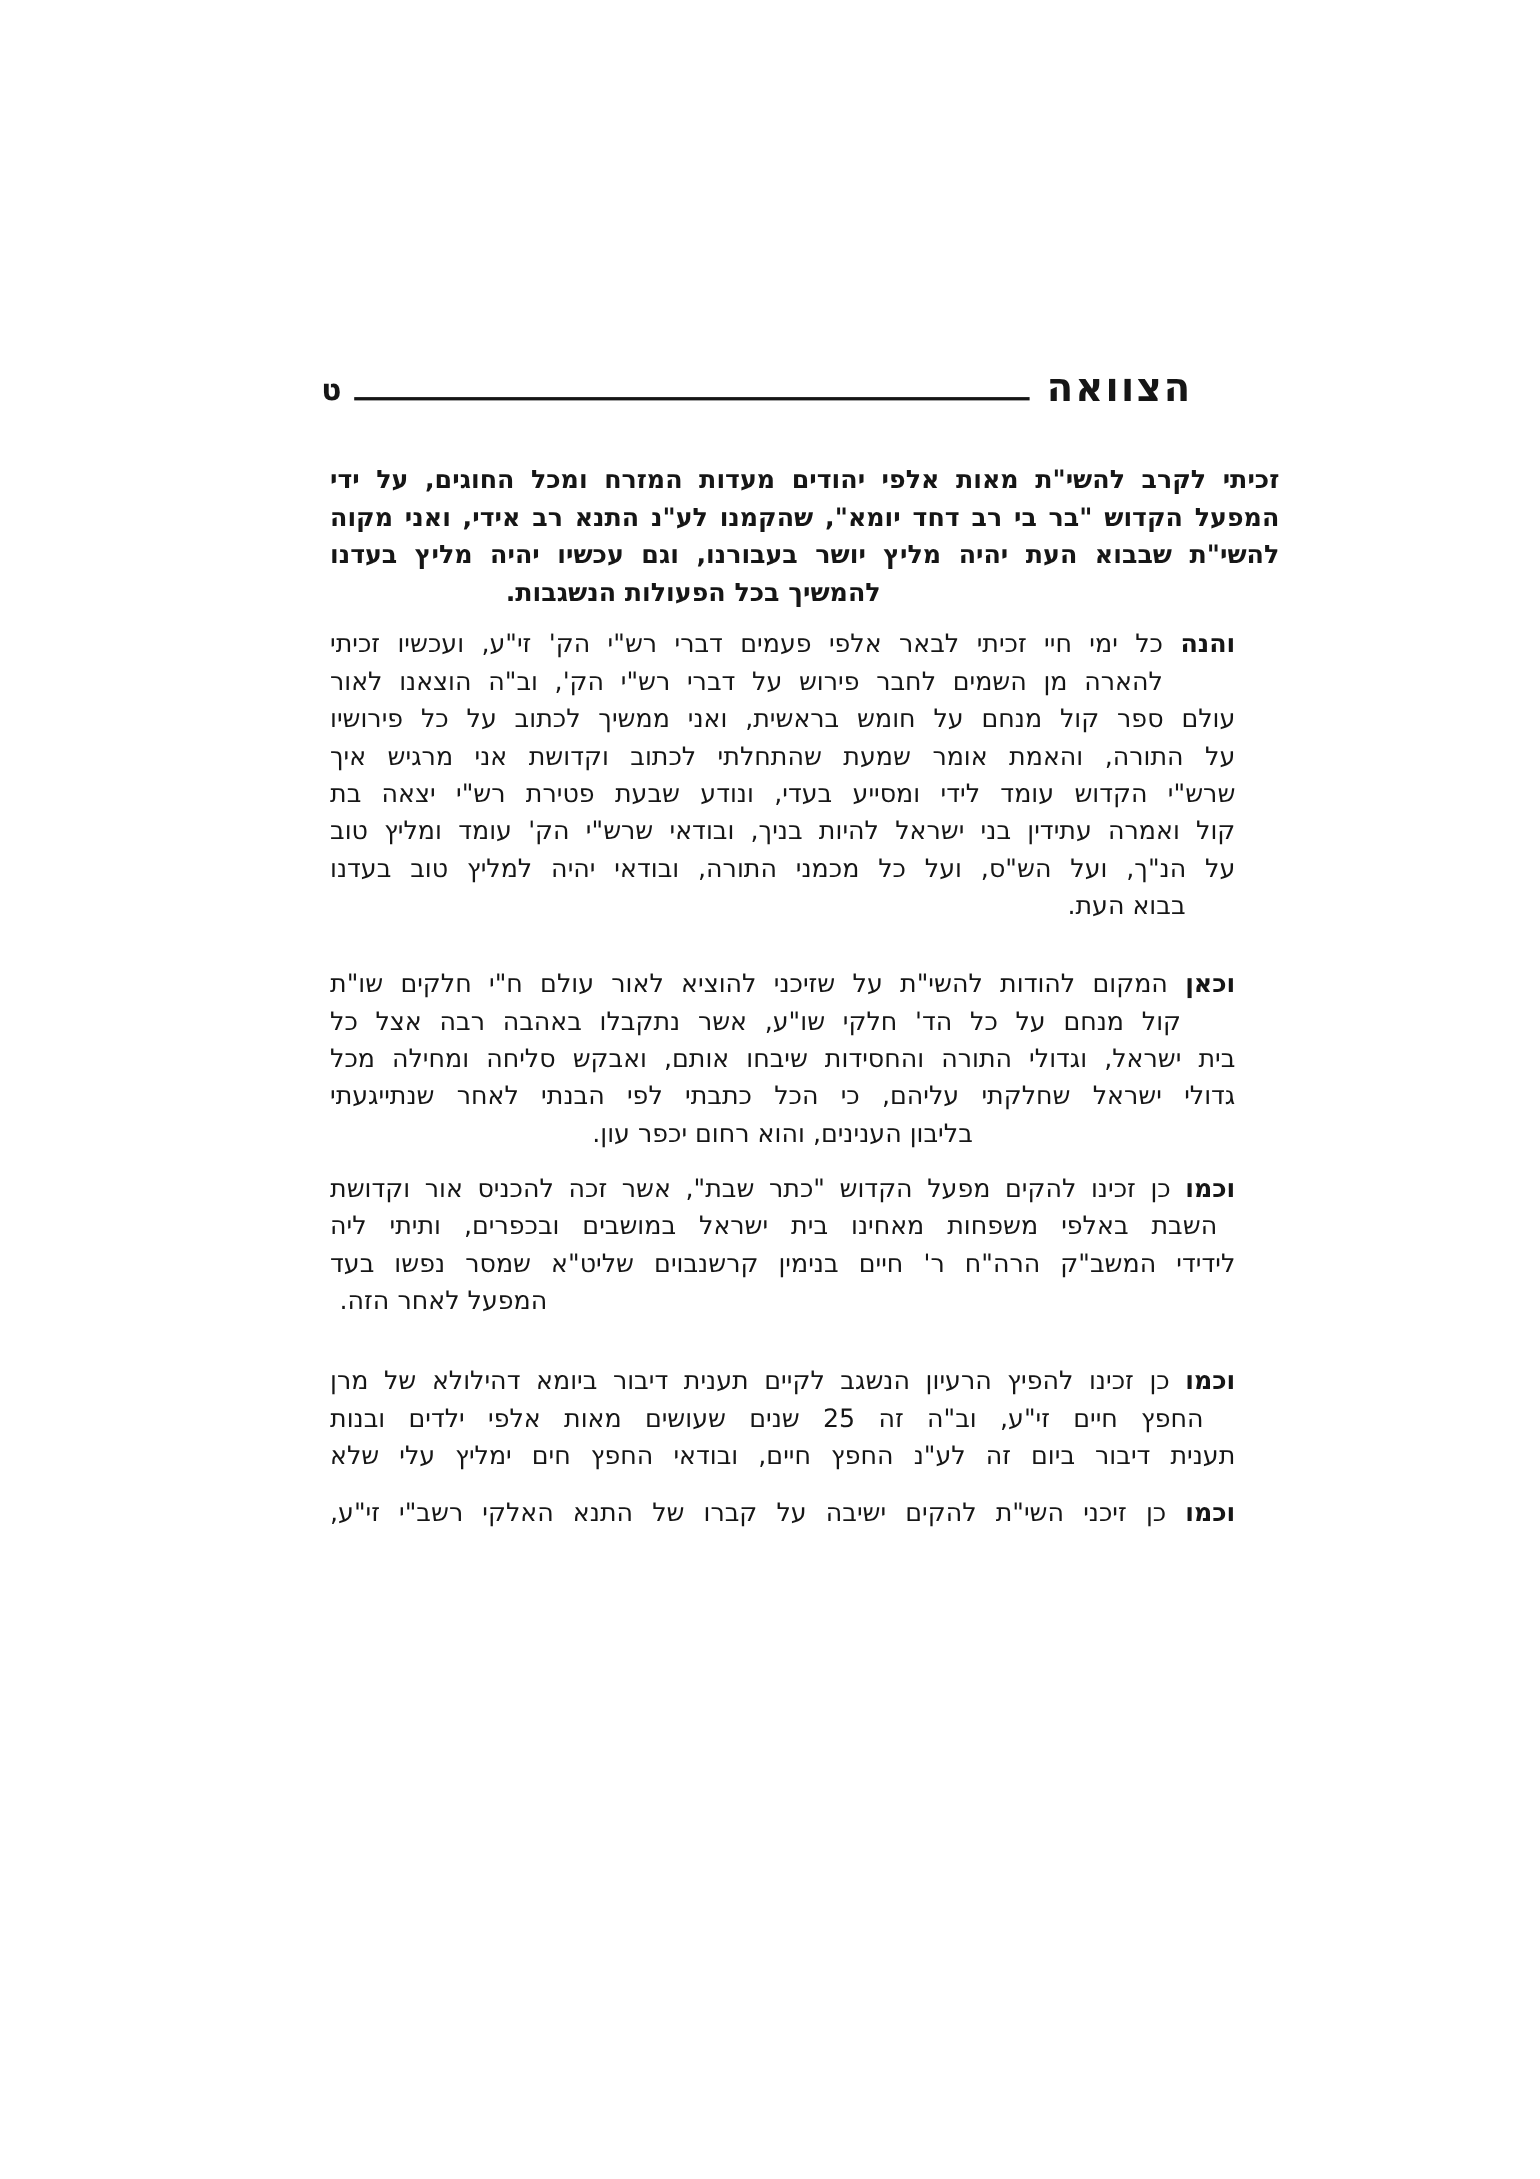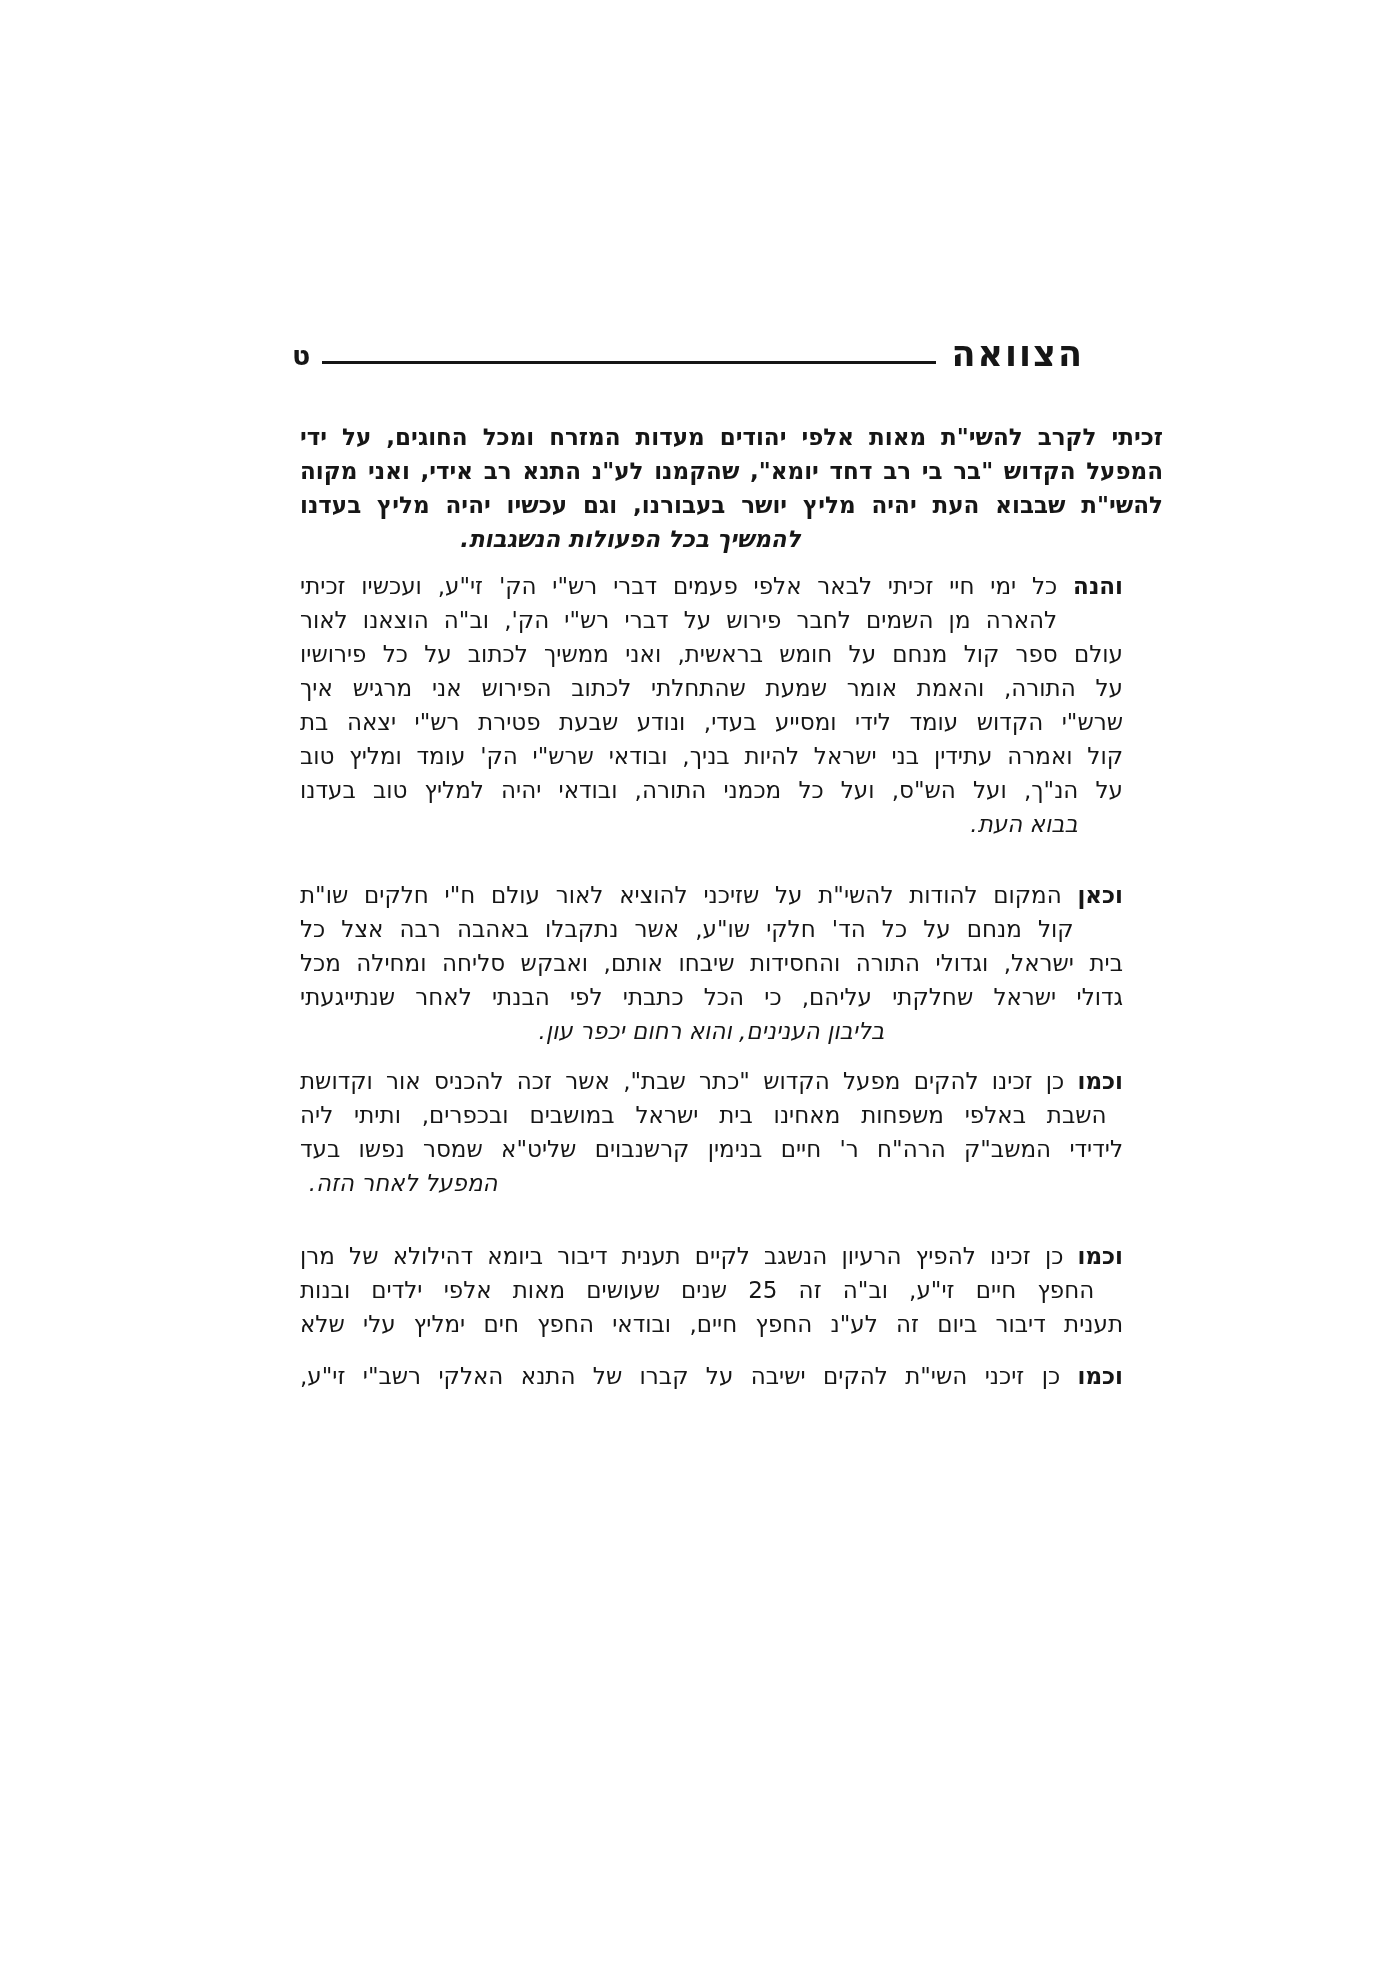--- a/index.html
+++ b/index.html
@@ -49,21 +49,20 @@
   .line{
     direction:rtl;
     line-height:34px;
     white-space:nowrap;
     text-align:justify;
     text-align-last:justify;
   }
   .line.last{
     text-align:right;
     text-align-last:right;
-    font-style:italic;
   }
   .line b{font-weight:bold;}
 </style>
 </head>
 <body>
 
 <div class="page">
 
   <header class="hdr">
     <span class="pgnum">ט</span>
@@ -75,21 +74,21 @@
       <div class="para bold">
         <div class="line full">זכיתי לקרב להשי"ת מאות אלפי יהודים מעדות המזרח ומכל החוגים, על ידי</div>
         <div class="line full">המפעל הקדוש "בר בי רב דחד יומא", שהקמנו לע"נ התנא רב אידי, ואני מקוה</div>
         <div class="line full">להשי"ת שבבוא העת יהיה מליץ יושר בעבורנו, וגם עכשיו יהיה מליץ בעדנו</div>
         <div class="line last" style="padding-right: 42%;">להמשיך בכל הפעולות הנשגבות.</div>
       </div>
       <div class="para">
         <div class="line full"><b>והנה</b> כל ימי חיי זכיתי לבאר אלפי פעמים דברי רש"י הק' זי"ע, ועכשיו זכיתי</div>
         <div class="line full" style="padding-right: 8%;">להארה מן השמים לחבר פירוש על דברי רש"י הק', וב"ה הוצאנו לאור</div>
         <div class="line full">עולם ספר קול מנחם על חומש בראשית, ואני ממשיך לכתוב על כל פירושיו</div>
-        <div class="line full">על התורה, והאמת אומר שמעת שהתחלתי לכתוב הפירוש אני מרגיש איך</div>
+        <div class="line full">על התורה, והאמת אומר שמעת שהתחלתי לכתוב וקדושת אני מרגיש איך</div>
         <div class="line full">שרש"י הקדוש עומד לידי ומסייע בעדי, ונודע שבעת פטירת רש"י יצאה בת</div>
         <div class="line full">קול ואמרה עתידין בני ישראל להיות בניך, ובודאי שרש"י הק' עומד ומליץ טוב</div>
         <div class="line full">על הנ"ך, ועל הש"ס, ועל כל מכמני התורה, ובודאי יהיה למליץ טוב בעדנו</div>
         <div class="line last" style="padding-right: 5.5%;">בבוא העת.</div>
       </div>
       <div class="para">
         <div class="line full"><b>וכאן</b> המקום להודות להשי"ת על שזיכני להוציא לאור עולם ח"י חלקים שו"ת</div>
         <div class="line full" style="padding-right: 6%;">קול מנחם על כל הד' חלקי שו"ע, אשר נתקבלו באהבה רבה אצל כל</div>
         <div class="line full">בית ישראל, וגדולי התורה והחסידות שיבחו אותם, ואבקש סליחה ומחילה מכל</div>
         <div class="line full">גדולי ישראל שחלקתי עליהם, כי הכל כתבתי לפי הבנתי לאחר שנתייגעתי</div>

